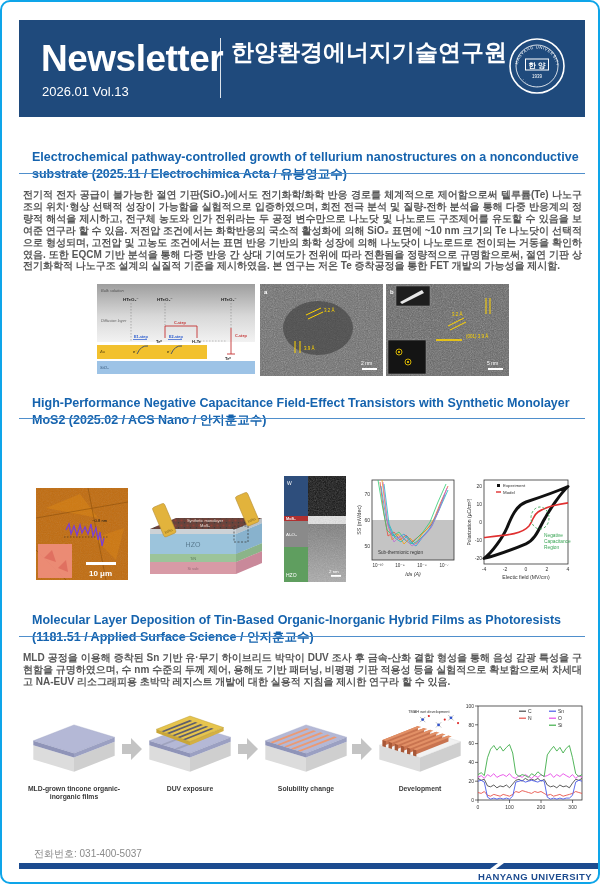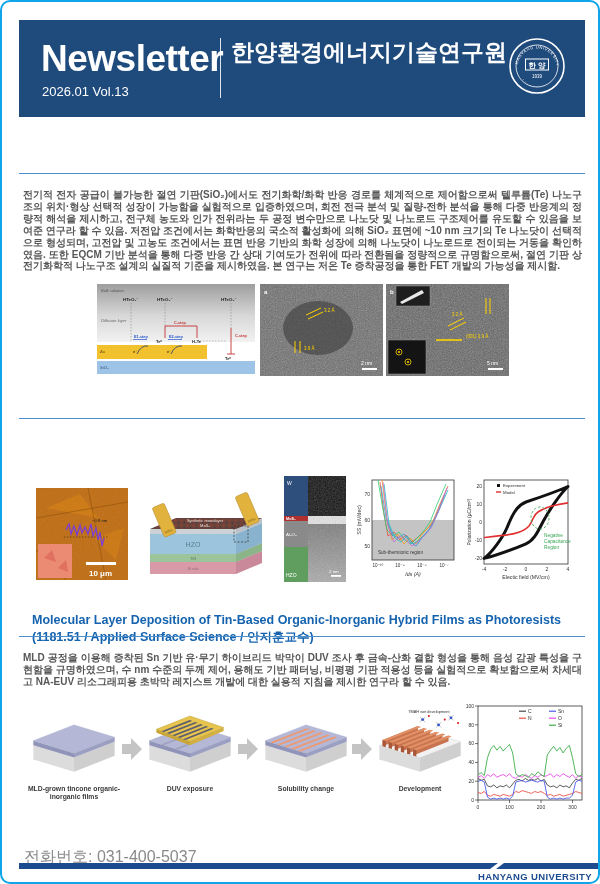--- a/index.html
+++ b/index.html
@@ -18,21 +18,21 @@
   .rule{position:absolute;left:17px;width:566px;height:0;border-top:1.6px solid #4f8fcc;}
   .art-body{position:absolute;left:21px;width:559px;color:#575757;font-size:10px;line-height:11.9px;
             text-align:justify;word-break:break-all;font-weight:bold;}
   .t1{top:137px}.r1{top:171px}.b1{top:177px}
   .t2{top:383px}.r2{top:416px}.b2{top:422px}
   .t3{top:600px}.r3{top:634px}.b3{top:640px}
   .figabs{position:absolute;}
   .caption{position:absolute;top:783px;width:110px;text-align:center;font-size:6.8px;font-weight:600;color:#3a3a3a;line-height:1.25;}
   
   .addr{position:absolute;left:22px;top:831px;font-size:10px;color:#8a8a8a;}
-  .phone{position:absolute;left:22px;top:845px;font-size:16px;color:#8a8a8a;}
+  .phone{position:absolute;left:32px;top:845px;font-size:10px;color:#8a8a8a;}
   .bar-left{position:absolute;left:17px;top:861px;width:479px;height:6px;background:#1c4b8f;
             clip-path:polygon(0 0,100% 0,calc(100% - 8px) 100%,0 100%);}
   .bar-right{position:absolute;left:494px;top:861px;width:102px;height:6px;background:#1c4b8f;
             clip-path:polygon(8px 0,100% 0,100% 100%,0 100%);}
   .brand{position:absolute;right:6px;top:869px;font-size:9.5px;font-weight:700;color:#1c4b8f;letter-spacing:.4px;}
   svg text{font-family:"Liberation Sans","DejaVu Sans",sans-serif;}
 </style>
 </head>
 <body>
 
@@ -76,20 +76,21 @@
             <path id="arcB" d="M 11 33 A 18 18 0 0 0 47 33"></path>
         </defs>
       <text font-size="4" fill="#fff" letter-spacing="0.6"><textPath href="#arcT" startOffset="6%">HANYANG UNIVERSITY</textPath></text>
       <text font-size="4.5" fill="#fff" letter-spacing="2"><textPath href="#arcB" startOffset="18%">······</textPath></text>
       <rect x="17.5" y="22" width="23" height="11" fill="none" stroke="#fff" stroke-width="1"></rect>
       <text x="29" y="30.5" font-size="7.5" font-weight="bold" fill="#fff" text-anchor="middle">한 양</text>
       <text x="29" y="41" font-size="4.5" fill="#fff" text-anchor="middle">1939</text>
     </svg>
   </div>
 
+  <h2 class="art-title t1">Electrochemical pathway-controlled growth of tellurium nanostructures on a nonconductive substrate (2025.11 / Electrochimica Acta / 유봉영교수)</h2>
   <div class="rule r1"></div>
   <p class="art-body b1">전기적 전자 공급이 불가능한 절연 기판(SiO₂)에서도 전기화학/화학 반응 경로를 체계적으로 제어함으로써 텔루륨(Te) 나노구조의 위치·형상 선택적 성장이 가능함을 실험적으로 입증하였으며, 회전 전극 분석 및 질량-전하 분석을 통해 다중 반응계의 정량적 해석을 제시하고, 전구체 농도와 인가 전위라는 두 공정 변수만으로 나노닷 및 나노로드 구조제어를 유도할 수 있음을 보여준 연구라 할 수 있음. 저전압 조건에서는 화학반응의 국소적 활성화에 의해 SiO₂ 표면에 ~10 nm 크기의 Te 나노닷이 선택적으로 형성되며, 고전압 및 고농도 조건에서는 표면 반응 기반의 화학 성장에 의해 나노닷이 나노로드로 전이되는 거동을 확인하였음. 또한 EQCM 기반 분석을 통해 다중 반응 간 상대 기여도가 전위에 따라 전환됨을 정량적으로 규명함으로써, 절연 기판 상 전기화학적 나노구조 설계의 실질적 기준을 제시하였음. 본 연구는 저온 Te 증착공정을 통한 FET 개발의 가능성을 제시함.</p>
 
   <svg class="figabs" style="left:95px;top:282px" width="158" height="92" viewBox="0 0 158 92">
     <rect x="0" y="0" width="158" height="58" fill="url(#schemeGrad)"></rect>
     <rect x="0" y="58" width="158" height="34" fill="#ffffff"></rect>
     <rect x="0" y="61" width="110" height="14" fill="#f2c12e"></rect>
     <rect x="0" y="77" width="158" height="13" fill="#9dc3e6"></rect>
     <text x="4" y="8" font-size="4" font-style="italic" fill="#555">Bulk solution</text>
     <text x="4" y="38" font-size="4" font-style="italic" fill="#666">Diffusion layer</text>
@@ -166,20 +167,21 @@
         <line x1="64" y1="46" x2="80" y2="38"></line>
       <line x1="50" y1="56" x2="76" y2="56" stroke-width="1.6"></line>
     </g>
     <text x="66" y="32" font-size="4.5" fill="#ffd400">3.2 Å</text>
     <text x="80" y="54" font-size="4.5" fill="#ffd400">(001) 3.9 Å</text>
     <rect x="102" y="84" width="15" height="2" fill="#fff"></rect>
     <text x="101" y="81" font-size="5" fill="#fff">5 nm</text>
     <text x="4" y="10" font-size="6" font-weight="bold" fill="#fff">b</text>
   </svg>
 
+  <h2 class="art-title t2">High-Performance Negative Capacitance Field-Effect Transistors with Synthetic Monolayer MoS2 (2025.02 / ACS Nano / 안지훈교수)</h2>
   <div class="rule r2"></div>
 
   <svg class="figabs" style="left:34px;top:486px" width="92" height="92" viewBox="0 0 92 92">
     <rect width="92" height="92" fill="#c06c10"></rect>
     <rect width="92" height="92" filter="url(#temtex)" opacity="0.15"></rect>
     <polygon points="10,20 44,6 62,30" fill="#de8a16" opacity="0.45"></polygon>
     <polygon points="58,50 88,40 80,72" fill="#de8a16" opacity="0.4"></polygon>
     <g stroke="#7a4408" stroke-width="0.8" opacity="0.55">
       <line x1="0" y1="30" x2="92" y2="14"></line>
         <line x1="52" y1="0" x2="70" y2="92"></line>

